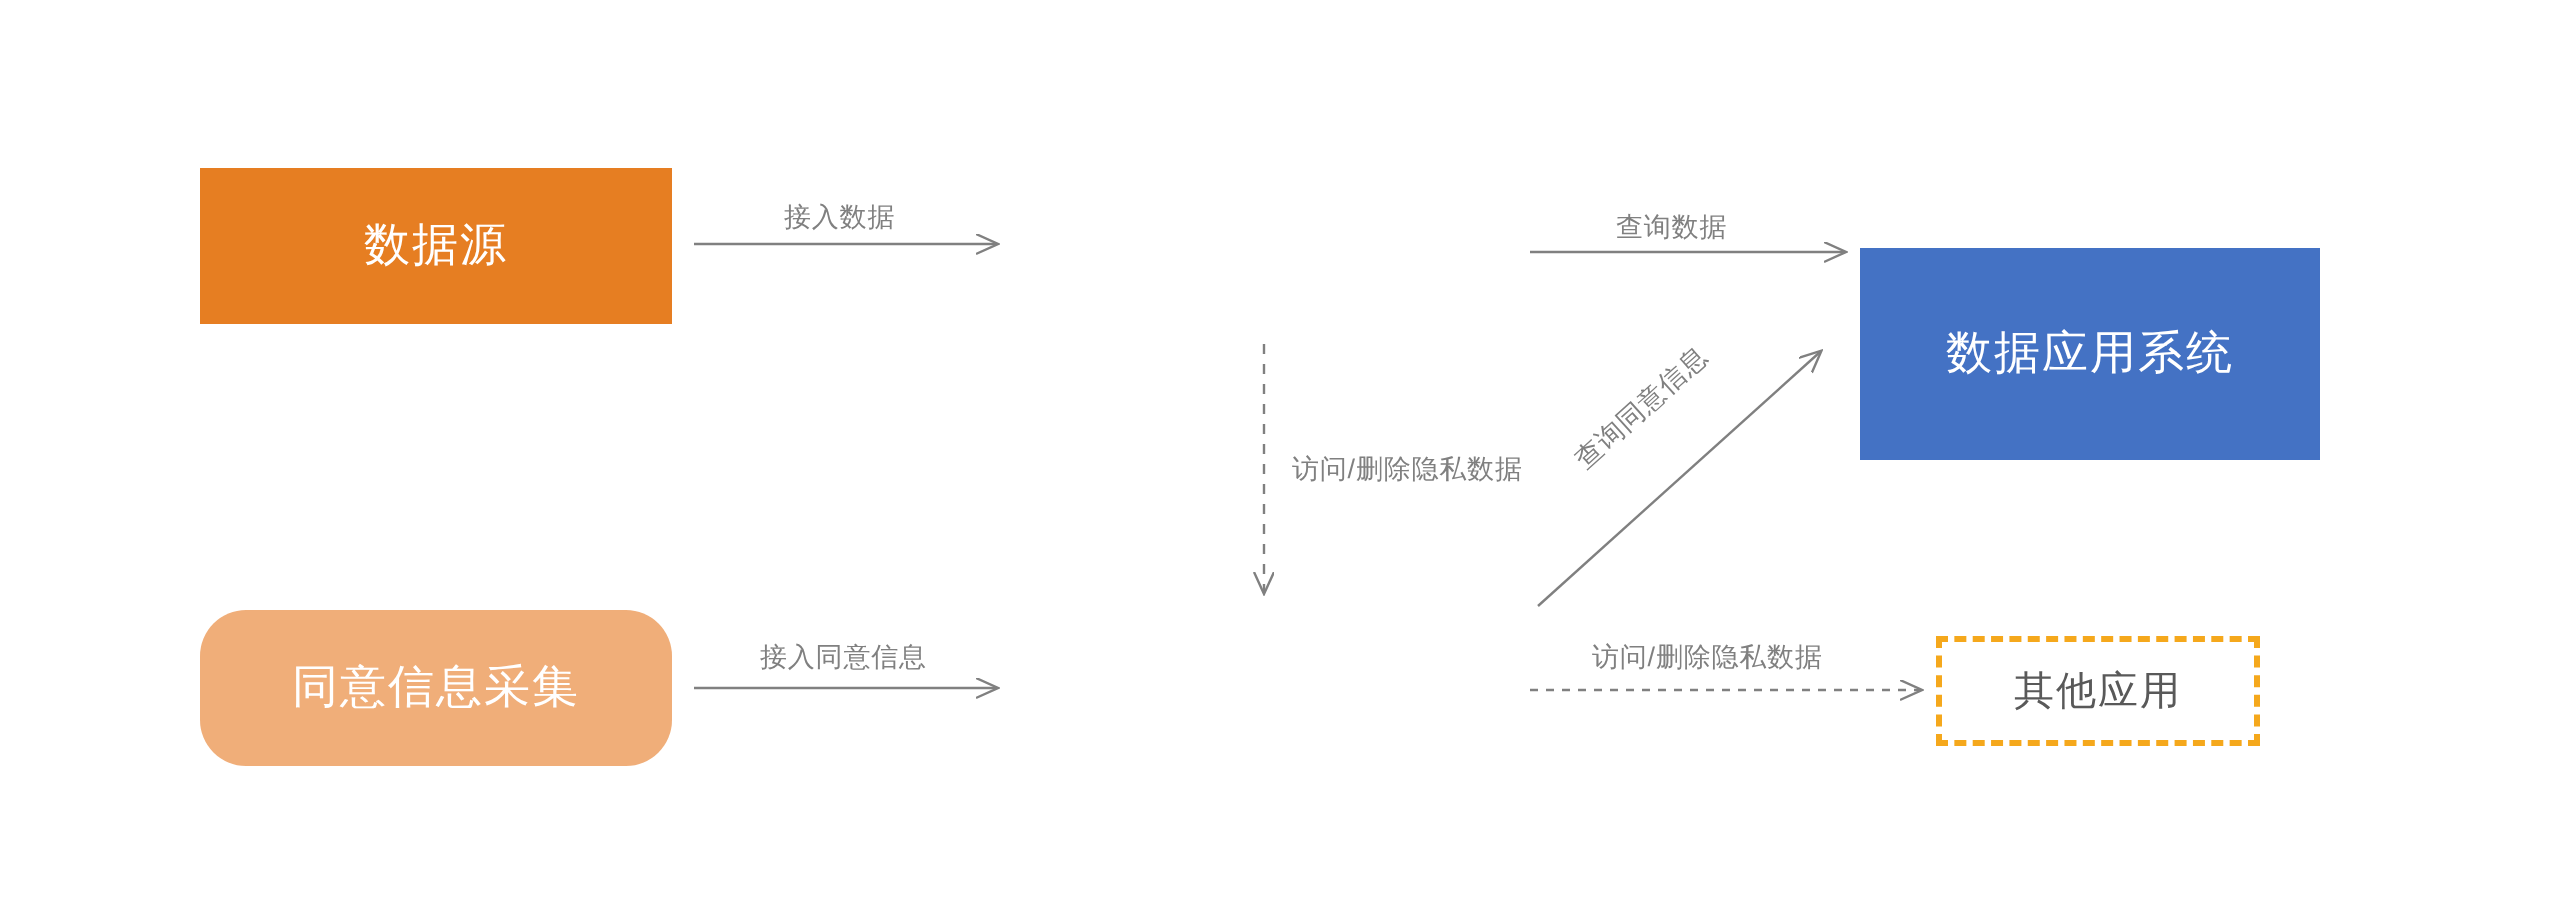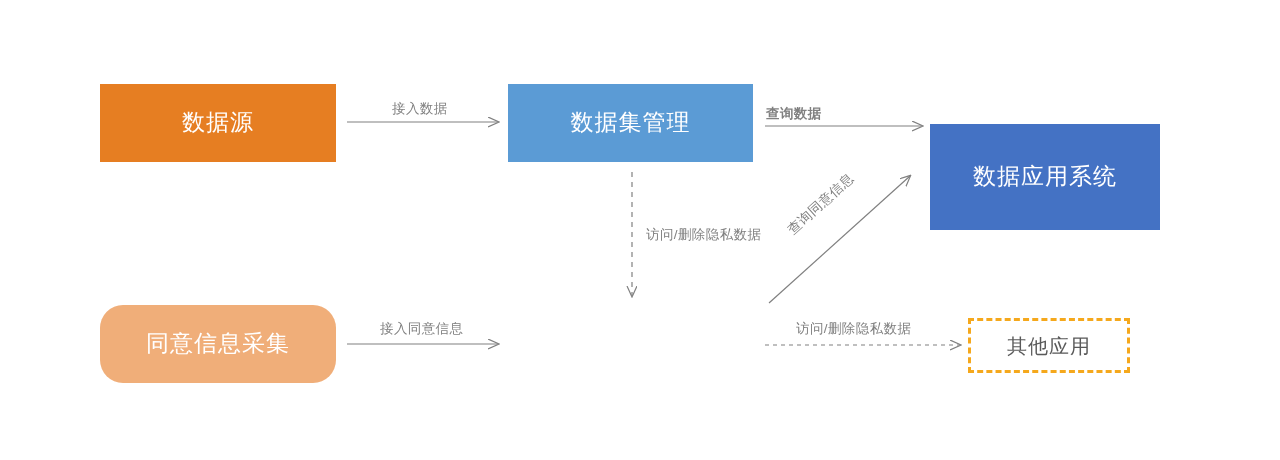--- a/index.html
+++ b/index.html
@@ -62,21 +62,21 @@
     font-size: 20px;
   }
   .edge-label {
     position: absolute;
     color: #808080;
     font-size: 13.5px;
     white-space: nowrap;
     letter-spacing: 0.4px;
   }
   #label-ingest-data      { left: 392px; top: 100px; }
-  #label-query-data       { left: 766px; top: 105px; font-weight: bold; }
+  #label-query-data       { left: 808px; top: 105px; }
   #label-ingest-consent   { left: 380px; top: 320px; text-align: center; }
   #label-access-delete-1  { left: 646px; top: 226px; }
   #label-access-delete-2  { left: 796px; top: 320px; }
   #label-query-consent {
     left: 790px; top: 223px;
     transform: rotate(-42deg);
     transform-origin: left center;
   }
   svg#edges {
     position: absolute;
@@ -108,21 +108,20 @@
 
     <line x1="347" y1="344" x2="498" y2="344" stroke="#808080" stroke-width="1.2" marker-end="url(#arrowOpen)"></line>
 
     <line x1="765" y1="345" x2="960" y2="345" stroke="#808080" stroke-width="1.2" stroke-dasharray="4,4" marker-end="url(#arrowOpenDash)"></line>
 
     <line x1="769" y1="303" x2="910" y2="176" stroke="#808080" stroke-width="1.2" marker-end="url(#arrowOpen)"></line>
   </svg>
 
   <div class="node node-fill" id="node-datasource">数据源</div>
 
-  <div class="node node-fill" id="node-dataset-mgmt">数据集管理</div>
 
   <div class="node node-fill" id="node-data-app-system">数据应用系统</div>
 
   <div class="node node-fill" id="node-consent-collect">同意信息采集</div>
 
 
   <div class="node" id="node-other-apps">其他应用</div>
 
   <div class="edge-label" id="label-ingest-data">接入数据</div>
 

